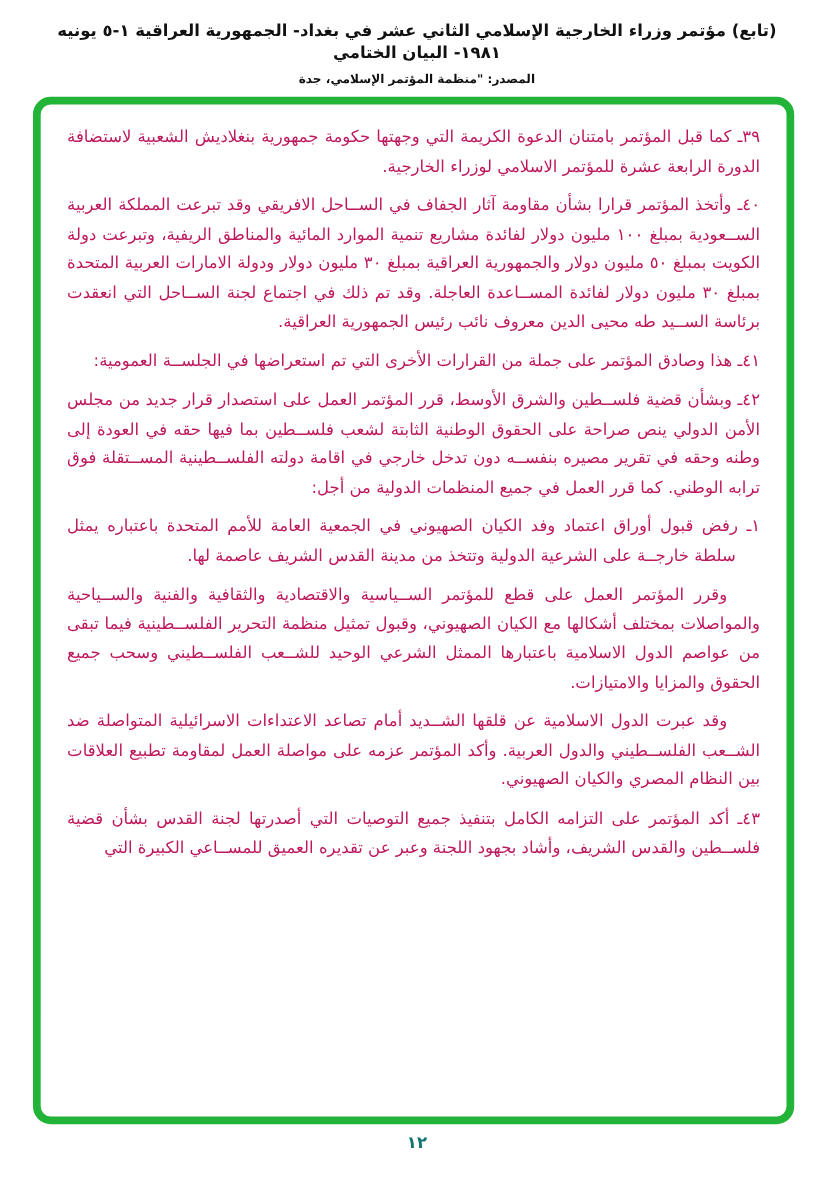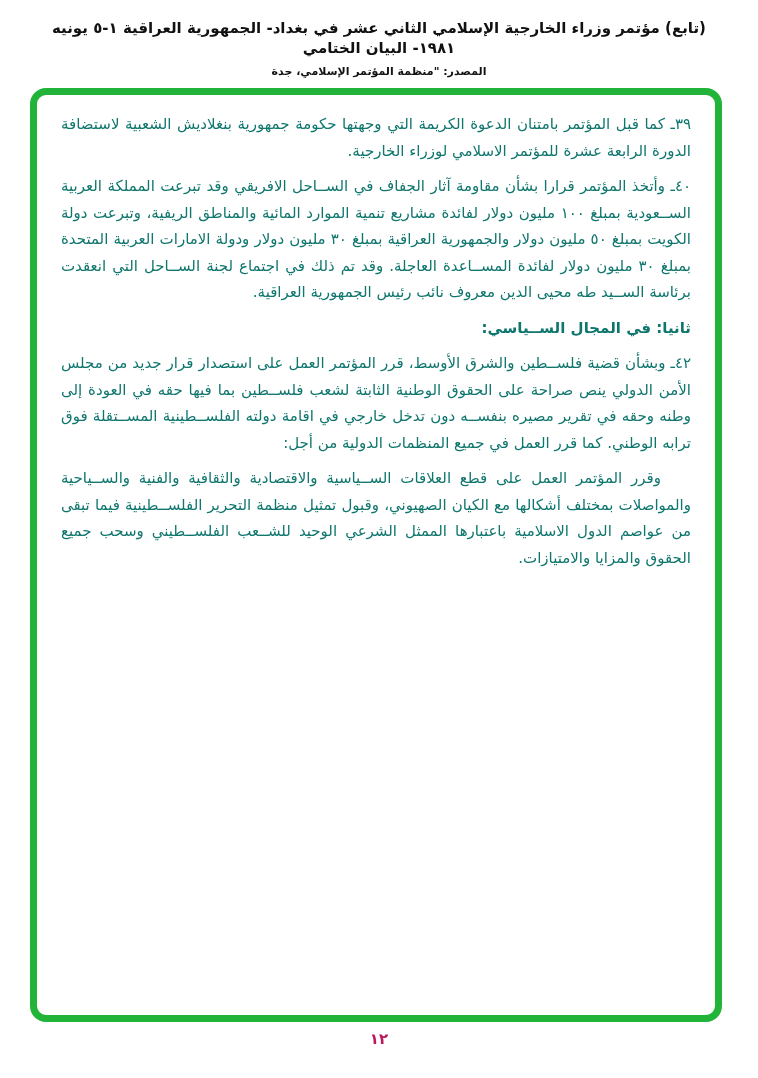--- a/index.html
+++ b/index.html
@@ -46,21 +46,21 @@
     background: #ffffff;
   }
   .body-text {
     position: absolute;
     inset: 0;
     padding: 16px 24px 12px 24px;
     direction: rtl;
     text-align: justify;
     font-size: 15px;
     line-height: 26.5px;
-    color: #0f766e;
+    color: #be185d;
     overflow: hidden;
   }
   .body-text p {
     margin: 0 0 9px 0;
   }
   .para-indent {
     text-indent: 30px;
   }
   .list-item {
     padding-right: 22px;
@@ -70,38 +70,41 @@
     font-weight: bold;
   }
   .page-number {
     position: absolute;
     left: 0;
     top: 1030px;
     width: 758px;
     text-align: center;
     font-size: 15px;
     font-weight: bold;
-    color: #be185d;
+    color: #0f766e;
   }
 </style>
 </head>
 <body>
 
 <div class="page">
 
   <div class="doc-header">
     <div class="doc-title">(تابع) مؤتمر وزراء الخارجية الإسلامي الثاني عشر في بغداد- الجمهورية العراقية ١-٥ يونيه ١٩٨١- البيان الختامي</div>
     <div class="doc-source">المصدر: "منظمة المؤتمر الإسلامي، جدة</div>
   </div>
 
   <div class="green-box">
     <div class="body-text">
       <p>٣٩ـ كما قبل المؤتمر بامتنان الدعوة الكريمة التي وجهتها حكومة جمهورية بنغلاديش الشعبية لاستضافة الدورة الرابعة عشرة للمؤتمر الاسلامي لوزراء الخارجية.</p>
       <p>٤٠ـ وأتخذ المؤتمر قرارا بشأن مقاومة آثار الجفاف في الســاحل الافريقي وقد تبرعت المملكة العربية الســعودية بمبلغ ١٠٠ مليون دولار لفائدة مشاريع تنمية الموارد المائية والمناطق الريفية، وتبرعت دولة الكويت بمبلغ ٥٠ مليون دولار والجمهورية العراقية بمبلغ ٣٠ مليون دولار ودولة الامارات العربية المتحدة بمبلغ ٣٠ مليون دولار لفائدة المســاعدة العاجلة. وقد تم ذلك في اجتماع لجنة الســاحل التي انعقدت برئاسة الســيد طه محيى الدين معروف نائب رئيس الجمهورية العراقية.</p>
-      <p class="section-heading">ثانيا: في المجال الســياسي:</p>
+      <p>٤١ـ هذا وصادق المؤتمر على جملة من القرارات الأخرى التي تم استعراضها في الجلســة العمومية:</p>
       <p>٤٢ـ وبشأن قضية فلســطين والشرق الأوسط، قرر المؤتمر العمل على استصدار قرار جديد من مجلس الأمن الدولي ينص صراحة على الحقوق الوطنية الثابتة لشعب فلســطين بما فيها حقه في العودة إلى وطنه وحقه في تقرير مصيره بنفســه دون تدخل خارجي في اقامة دولته الفلســطينية المســتقلة فوق ترابه الوطني. كما قرر العمل في جميع المنظمات الدولية من أجل:</p>
-      <p class="para-indent">وقرر المؤتمر العمل على قطع العلاقات الســياسية والاقتصادية والثقافية والفنية والســياحية والمواصلات بمختلف أشكالها مع الكيان الصهيوني، وقبول تمثيل منظمة التحرير الفلســطينية فيما تبقى من عواصم الدول الاسلامية باعتبارها الممثل الشرعي الوحيد للشــعب الفلســطيني وسحب جميع الحقوق والمزايا والامتيازات.</p>
+      <p class="list-item">١ـ رفض قبول أوراق اعتماد وفد الكيان الصهيوني في الجمعية العامة للأمم المتحدة باعتباره يمثل سلطة خارجــة على الشرعية الدولية وتتخذ من مدينة القدس الشريف عاصمة لها.</p>
+      <p class="para-indent">وقرر المؤتمر العمل على قطع للمؤتمر الســياسية والاقتصادية والثقافية والفنية والســياحية والمواصلات بمختلف أشكالها مع الكيان الصهيوني، وقبول تمثيل منظمة التحرير الفلســطينية فيما تبقى من عواصم الدول الاسلامية باعتبارها الممثل الشرعي الوحيد للشــعب الفلســطيني وسحب جميع الحقوق والمزايا والامتيازات.</p>
+      <p class="para-indent">وقد عبرت الدول الاسلامية عن قلقها الشــديد أمام تصاعد الاعتداءات الاسرائيلية المتواصلة ضد الشــعب الفلســطيني والدول العربية. وأكد المؤتمر عزمه على مواصلة العمل لمقاومة تطبيع العلاقات بين النظام المصري والكيان الصهيوني.</p>
+      <p>٤٣ـ أكد المؤتمر على التزامه الكامل بتنفيذ جميع التوصيات التي أصدرتها لجنة القدس بشأن قضية فلســطين والقدس الشريف، وأشاد بجهود اللجنة وعبر عن تقديره العميق للمســاعي الكبيرة التي</p>
     </div>
   </div>
 
   <div class="page-number">١٢</div>
 
 </div>
 
 </body></html>

